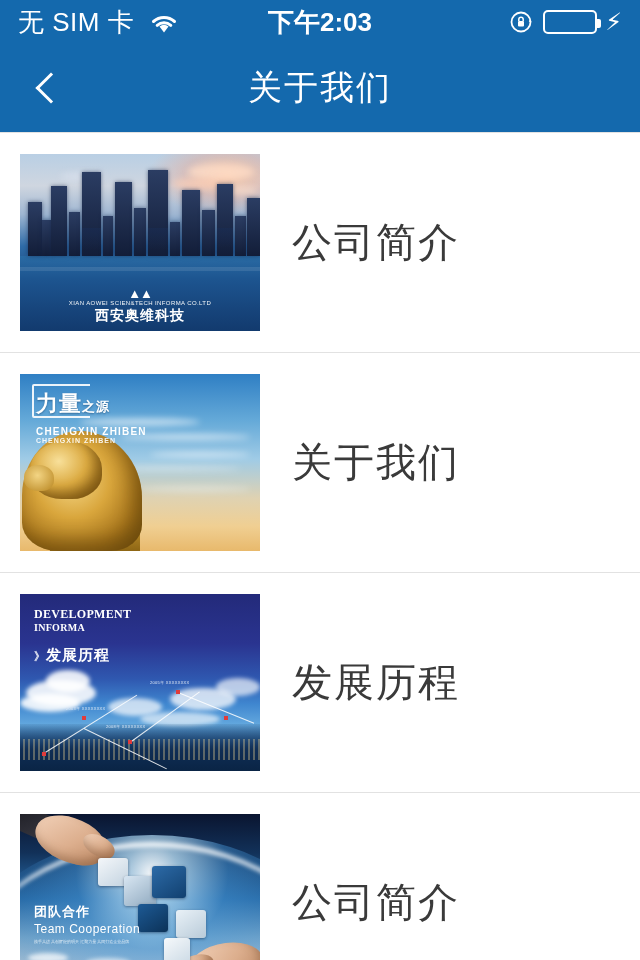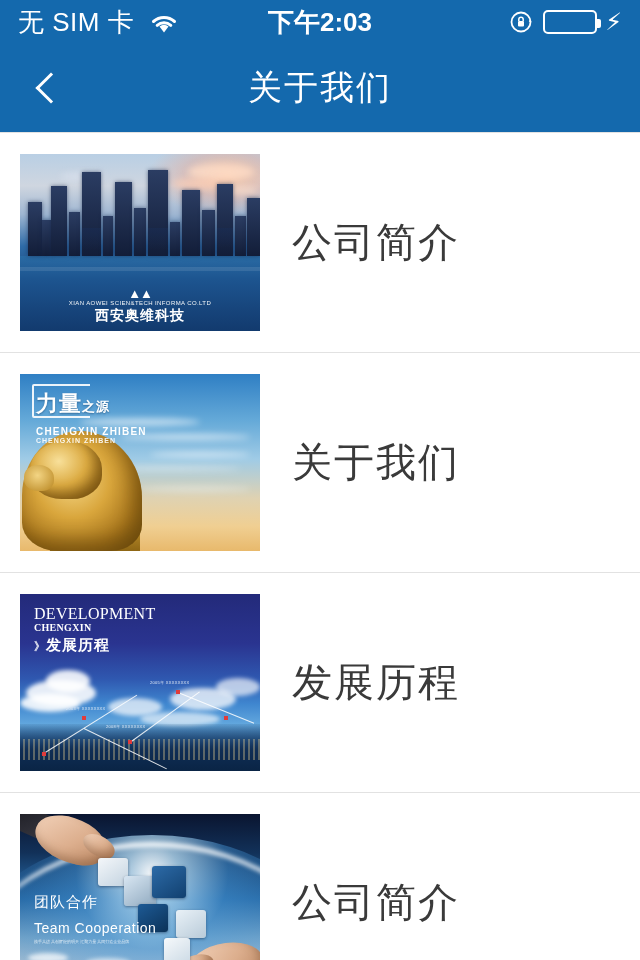--- a/index.html
+++ b/index.html
@@ -157,23 +157,23 @@
 
   
   .t3{
     background:linear-gradient(to bottom,#232a7a 0%,#2a3490 28%,#2f58b0 48%,#3f86cf 62%,#63a8de 74%,#2a5d96 88%,#13355f 100%);
   }
   .t3 .cl{
     position:absolute; background:rgba(255,255,255,.88);
     border-radius:50%; filter:blur(2px);
   }
   .t3 .hdr{ position:absolute; left:14px; top:12px; color:#fff; z-index:4; }
-  .t3 .hdr .e1{ font-family:"Liberation Serif",serif; font-size:16px; font-weight:normal; letter-spacing:.3px; line-height:16px; }
+  .t3 .hdr .e1{ font-family:"Liberation Serif",serif; font-size:12px; font-weight:bold; letter-spacing:.3px; line-height:16px; }
   .t3 .hdr .e2{ font-family:"Liberation Serif",serif; font-size:10px; font-weight:bold; letter-spacing:.3px; line-height:11px; }
-  .t3 .hdr .cn{ font-size:15px; font-weight:bold; letter-spacing:1px; margin-top:3px; }
+  .t3 .hdr .cn{ font-size:15px; font-weight:bold; letter-spacing:1px; margin-top:13px; }
   .t3 .hdr .cn i{ font-style:normal; font-size:11px; opacity:.85; }
   .t3 .city{
     position:absolute; left:0; right:0; bottom:0; height:26%;
     background:linear-gradient(to bottom,rgba(20,50,92,.1),#0f2e55 55%,#0a2445 100%);
   }
   .t3 .lights{
     position:absolute; left:0; right:0; bottom:6%; height:12%;
     background:
       repeating-linear-gradient(to right, rgba(255,220,140,.0) 0 3px, rgba(255,225,150,.55) 3px 5px);
     opacity:.6;
@@ -207,22 +207,22 @@
   }
   .t4 .puz{
     position:absolute; border-radius:3px;
     box-shadow:0 1px 3px rgba(0,20,50,.45);
   }
   .t4 .cloudw{
     position:absolute; background:rgba(255,255,255,.9);
     border-radius:50%; filter:blur(2px);
   }
   .t4 .cap{ position:absolute; left:14px; bottom:46px; color:#fff; z-index:6; }
-  .t4 .cap .cn{ font-size:15px; font-weight:normal; letter-spacing:1px; }
-  .t4 .cap .en{ font-size:14px; letter-spacing:.5px; margin-top:8px; }
+  .t4 .cap .cn{ font-size:13px; font-weight:bold; letter-spacing:1px; }
+  .t4 .cap .en{ font-size:12px; letter-spacing:.5px; margin-top:1px; }
   .t4 .cap .sm{ font-size:4px; opacity:.8; line-height:6px; margin-top:3px; }
 </style>
 </head>
 <body>
 
 <div class="phone">
 
   <div class="statusbar">
     <div class="sb-left">
       <span class="sb-carrier">无 SIM 卡</span>
@@ -349,21 +349,21 @@
         <div class="dot" style="left:108px; top:146px;"></div>
         <div class="dot" style="left:156px; top:96px;"></div>
         <div class="dot" style="left:204px; top:122px;"></div>
 
         <div class="note" style="left:46px;  top:112px;">2003年 XXXXXXXX</div>
         <div class="note" style="left:130px; top:86px;">2005年 XXXXXXXX</div>
         <div class="note" style="left:86px;  top:130px;">2008年 XXXXXXXX</div>
 
         <div class="hdr">
           <div class="e1">DEVELOPMENT</div>
-          <div class="e2">CHENGXIN</div>
+          <div class="e2">INFORMA</div>
           <div class="cn">
             <i>》</i><span>发展历程</span>
           </div>
         </div>
       </div>
       <div class="row-label">发展历程</div>
     </div>
 
     <div class="row">
       <div class="thumb t4">

